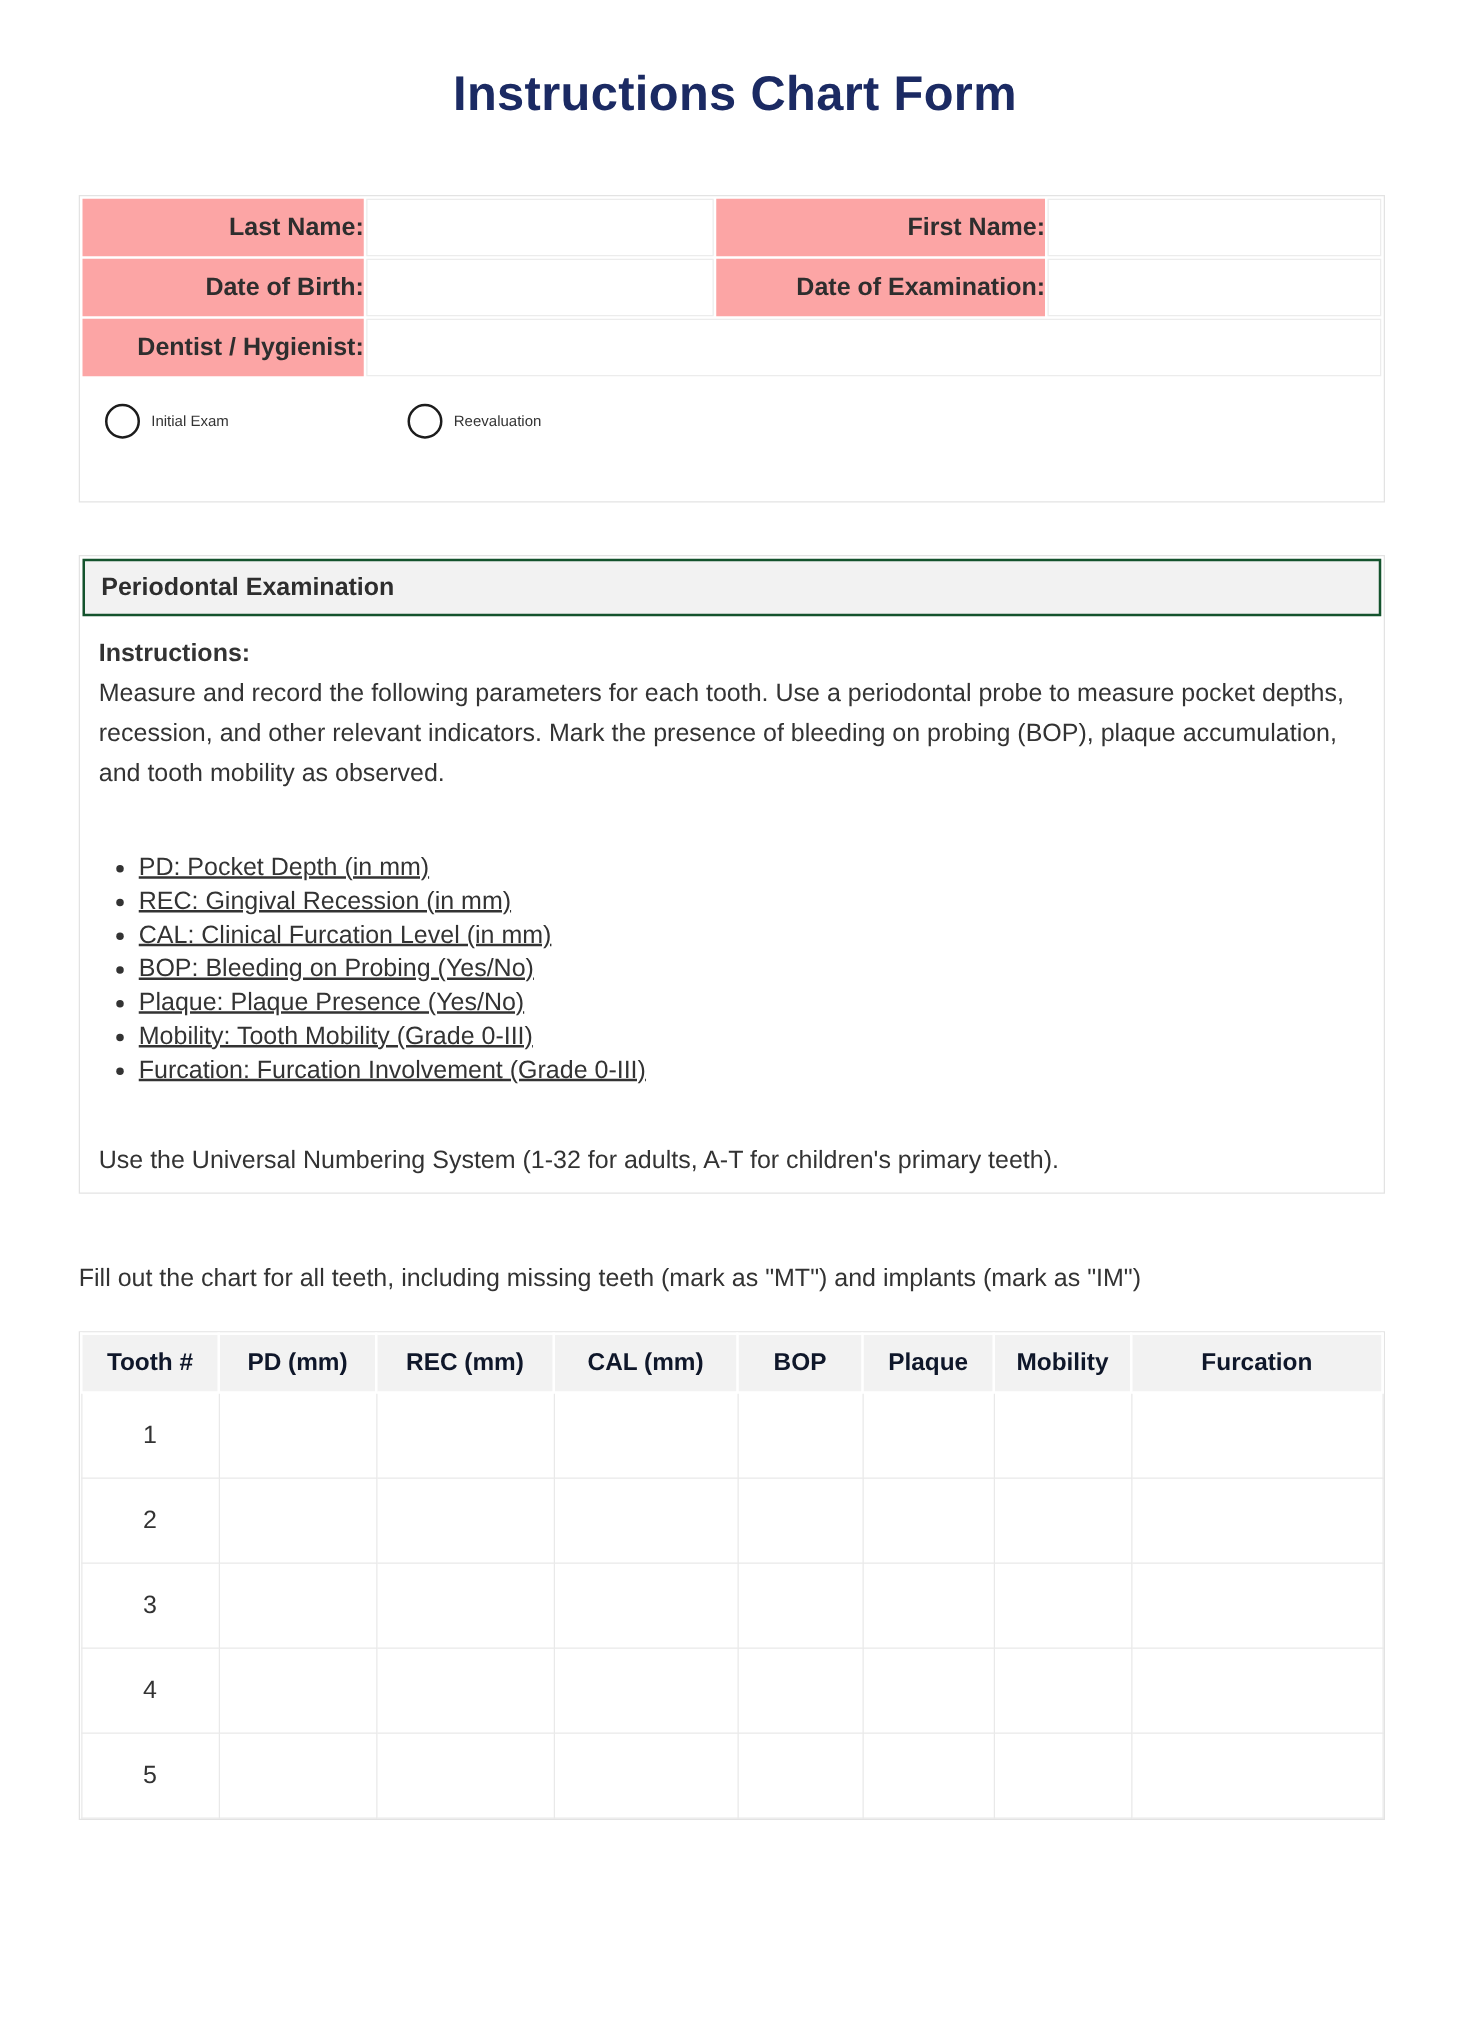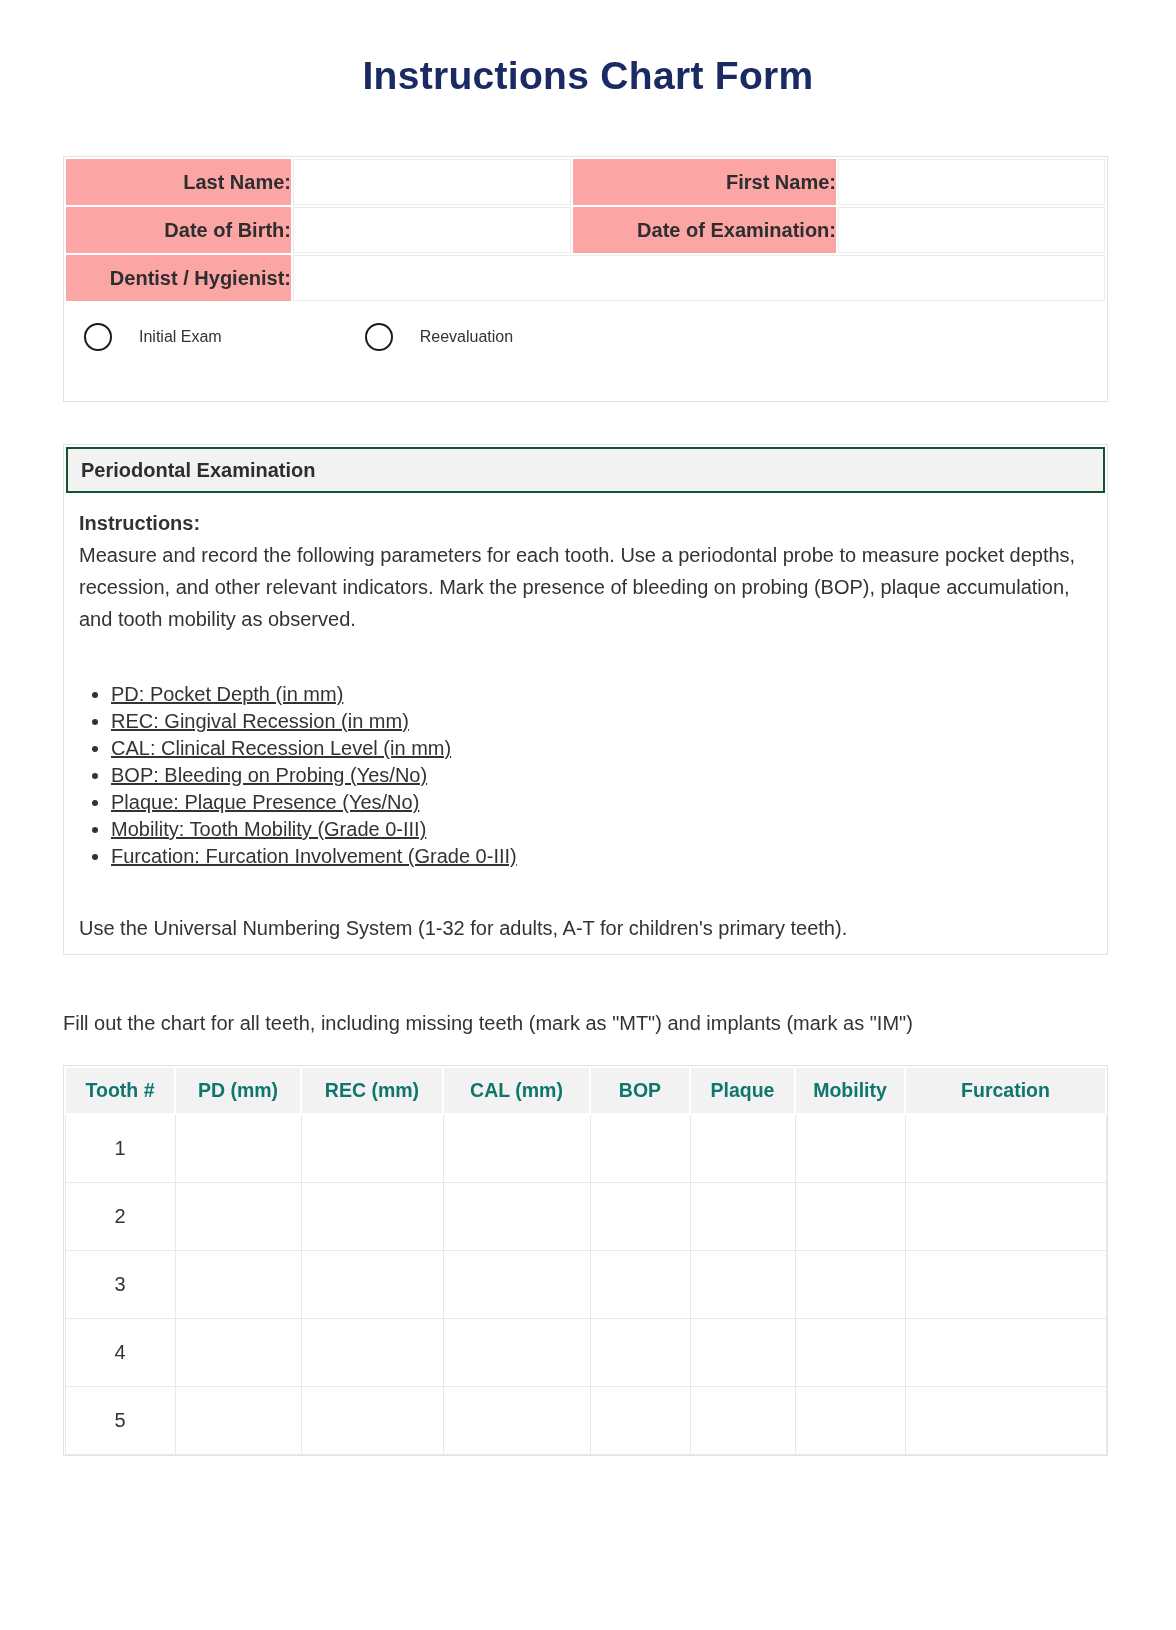--- a/index.html
+++ b/index.html
@@ -37,21 +37,21 @@
   }
   .radio-group { display:flex; align-items:center; cursor:pointer; }
   .radio-group + .radio-group { margin-left:143px; }
   .radio-circle {
     width:28px; height:28px;
     border:2.5px solid #1c1c1c;
     border-radius:50%;
     background:#ffffff;
     flex:0 0 auto;
   }
-  .radio-label { margin-left:27px; font-size:16px; color:#333333; }
+  .radio-label { margin-left:9px; font-size:12px; color:#333333; }
 
   
   .section-exam { margin-top:42px; }
   .bar {
     margin:2px;
     background:#f2f2f2;
     border:2px solid #14532d;
     height:46px;
     display:flex; align-items:center;
     padding-left:13px;
@@ -65,21 +65,21 @@
   .block-teeth { padding:10px 16px 10px 15px; font-size:20px; line-height:32px; }
 
   
   .chart-note { margin-top:52px; margin-left:63px; font-size:20px; line-height:32px; color:#333333; }
   .chart-wrap { margin-top:26px; }
   table.chart { width:100%; border-collapse:collapse; }
   table.chart th {
     background:#f2f2f2;
     border:2px solid #ffffff;
     height:47px;
-    font-size:19.5px; font-weight:bold; color:#0f766e;
+    font-size:19.5px; font-weight:bold; color:#0f172a;
     text-align:center; vertical-align:middle;
   }
   table.chart td {
     border:1px solid #e9e9e9;
     height:68px;
     background:#ffffff;
     font-size:20px; color:#333333;
     text-align:center; vertical-align:middle;
   }
   .cw-tooth { width:110px; }
@@ -131,21 +131,21 @@
 <div class="content section-box section-exam">
   <div class="bar">Periodontal Examination</div>
   <div class="block-instructions">
     <div class="bold-lead">Instructions:</div>
     <div>Measure and record the following parameters for each tooth. Use a periodontal probe to measure pocket depths, recession, and other relevant indicators. Mark the presence of bleeding on probing (BOP), plaque accumulation, and tooth mobility as observed.</div>
   </div>
   <div class="block-bullets">
     <ul>
       <li>PD: Pocket Depth (in mm)</li>
       <li>REC: Gingival Recession (in mm)</li>
-      <li>CAL: Clinical Recession Level (in mm)</li>
+      <li>CAL: Clinical Furcation Level (in mm)</li>
       <li>BOP: Bleeding on Probing (Yes/No)</li>
       <li>Plaque: Plaque Presence (Yes/No)</li>
       <li>Mobility: Tooth Mobility (Grade 0-III)</li>
       <li>Furcation: Furcation Involvement (Grade 0-III)</li>
     </ul>
   </div>
   <div class="block-teeth">Use the Universal Numbering System (1-32 for adults, A-T for children's primary teeth).</div>
 </div>
 
 <p class="chart-note">Fill out the chart for all teeth, including missing teeth (mark as "MT") and implants (mark as "IM")</p>

